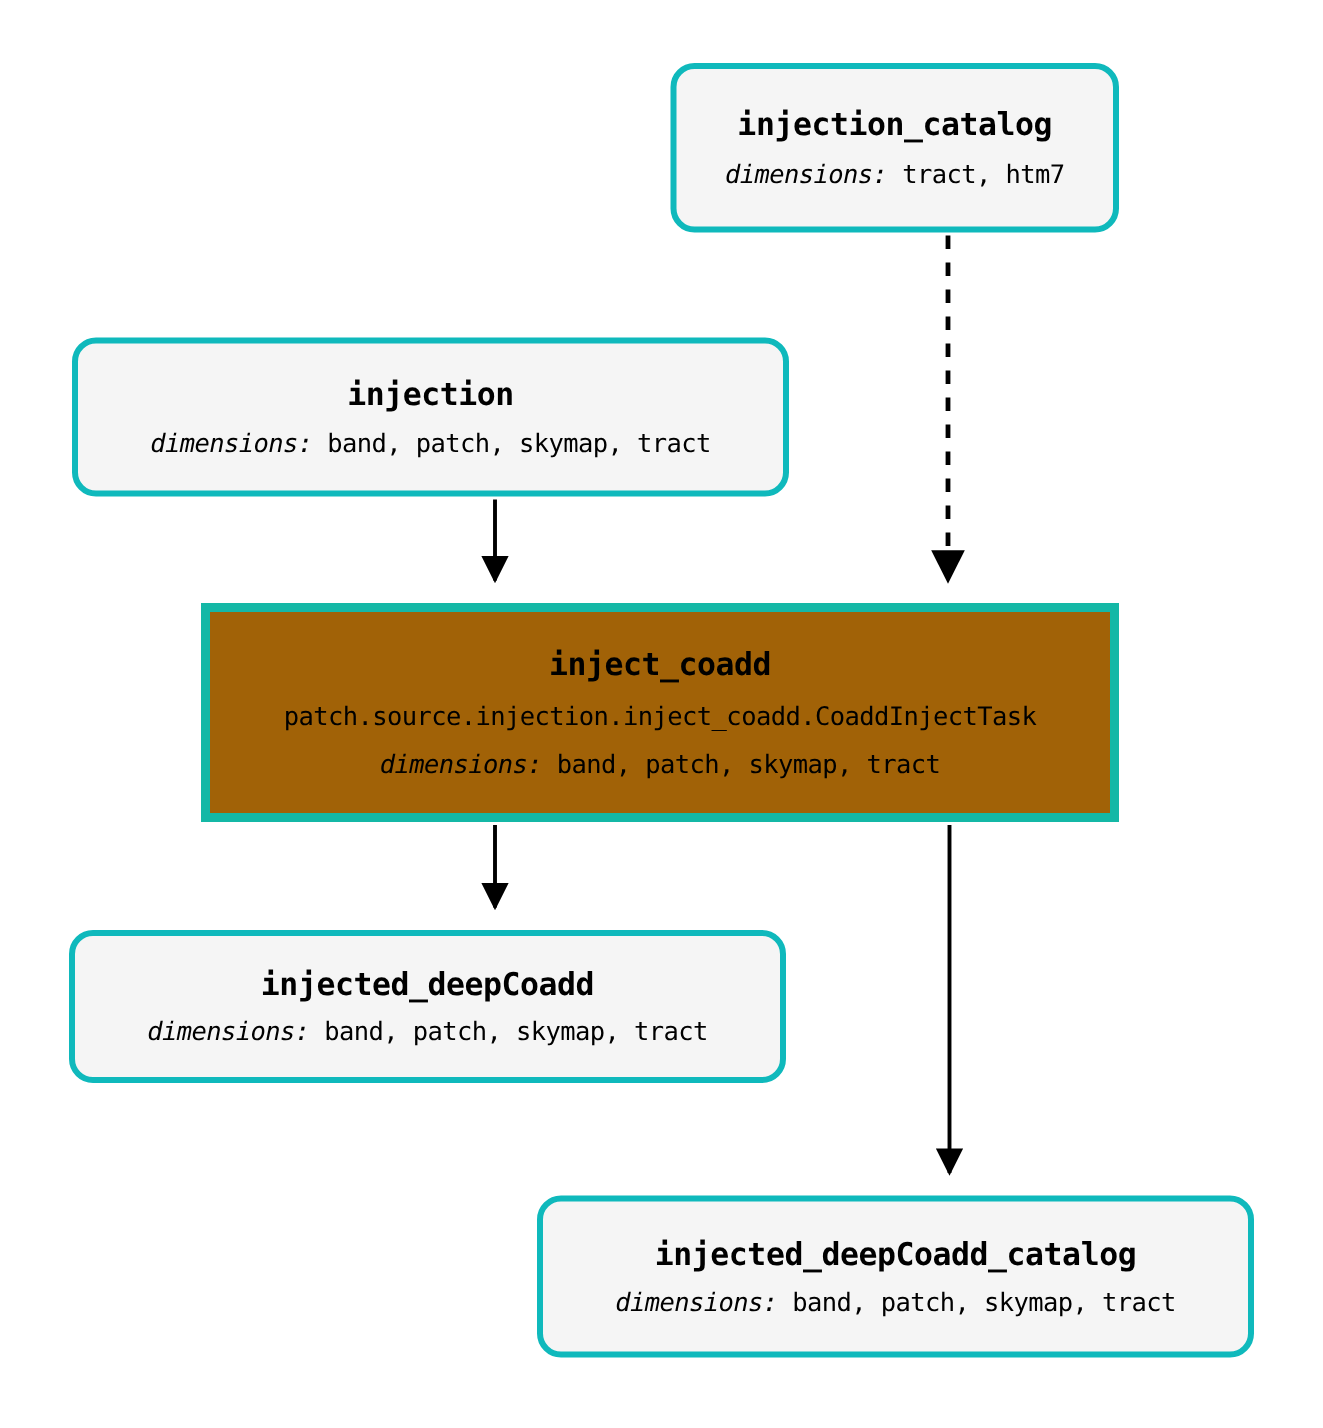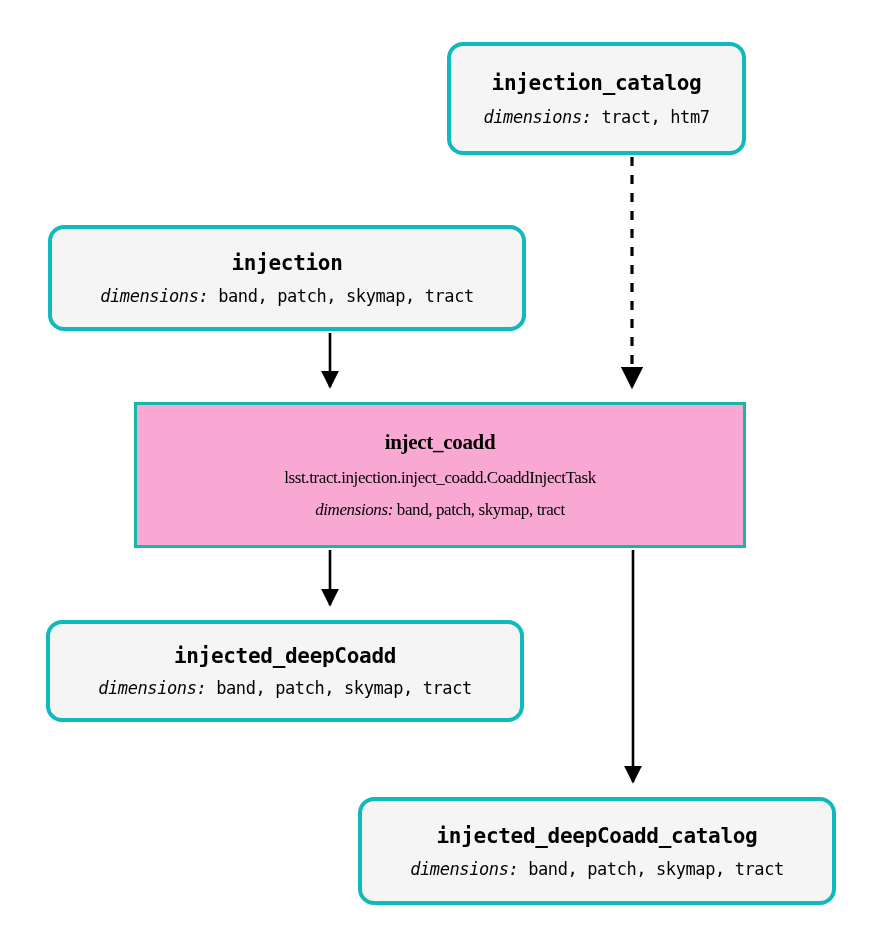--- a/index.html
+++ b/index.html
@@ -37,24 +37,23 @@
     justify-content: center;
     text-align: center;
     z-index: 2;
   }
   .node.dataset {
     background: #f5f5f5;
     border: 4px solid #0fb9bc;
     border-radius: 16px;
   }
   .node.task {
-    background: #f9a8d4;
-    border: 3px solid #14b8a6;
+    background: #a16207;
+    border: 6px solid #14b8a6;
     border-radius: 0;
-    font-family: Liberation Serif, serif;
   }
 
   .node-title {
     font-weight: bold;
     color: #000000;
     letter-spacing: -0.3px;
     white-space: nowrap;
   }
   .node.dataset .node-title { font-size: 21px; }
   .node.task .node-title { font-size: 21px; }
@@ -144,21 +143,21 @@
   <div class="node dataset" id="node-deep-coadd">
     <div class="node-title">injection</div>
     <div class="node-dims">
       <span class="dims-key">dimensions:</span>
       <span class="dims-val"> band, patch, skymap, tract</span>
     </div>
   </div>
 
   <div class="node task" id="node-inject-coadd">
     <div class="node-title">inject_coadd</div>
-    <div class="node-class">lsst.tract.injection.inject_coadd.CoaddInjectTask</div>
+    <div class="node-class">patch.source.injection.inject_coadd.CoaddInjectTask</div>
     <div class="node-dims">
       <span class="dims-key">dimensions:</span>
       <span class="dims-val"> band, patch, skymap, tract</span>
     </div>
   </div>
 
   <div class="node dataset" id="node-injected-deep-coadd">
     <div class="node-title">injected_deepCoadd</div>
     <div class="node-dims">
       <span class="dims-key">dimensions:</span>

